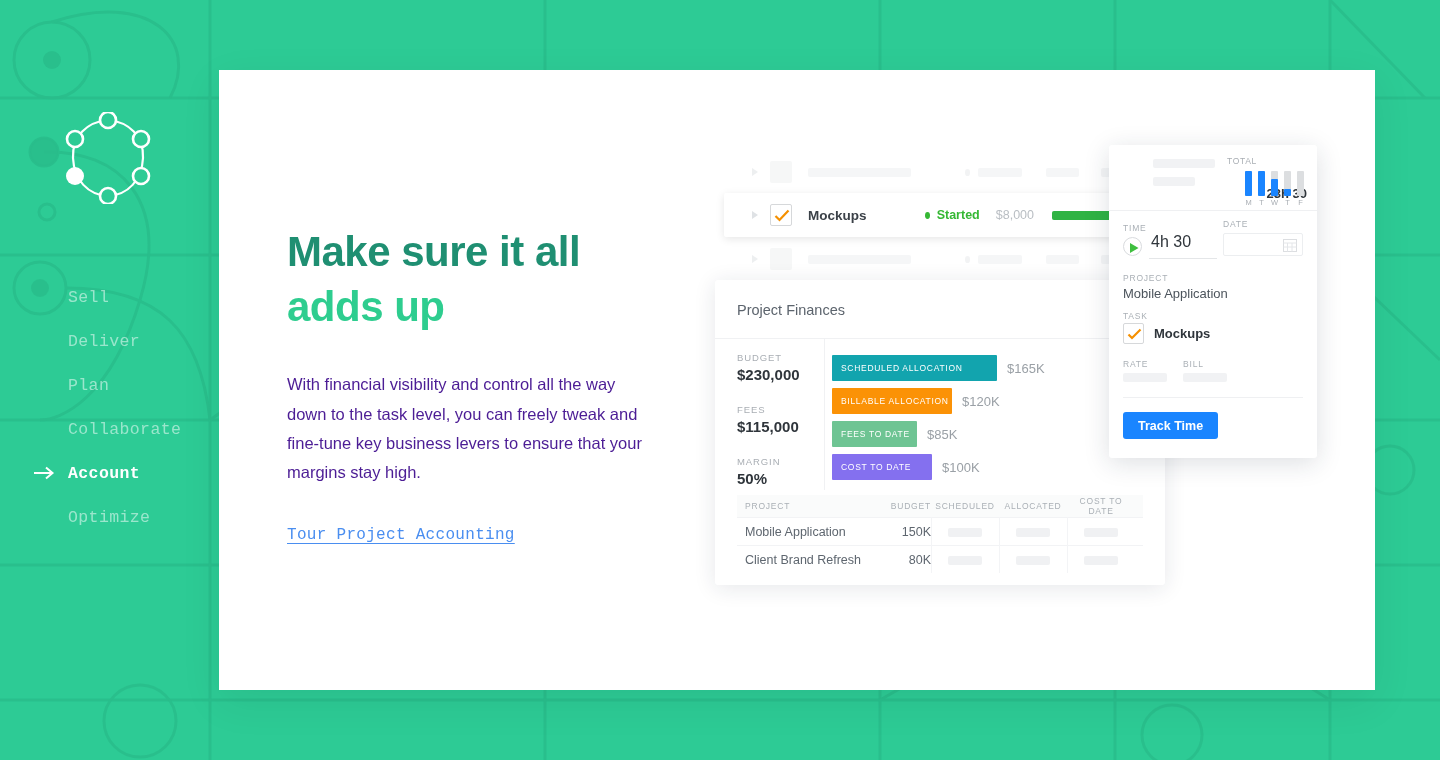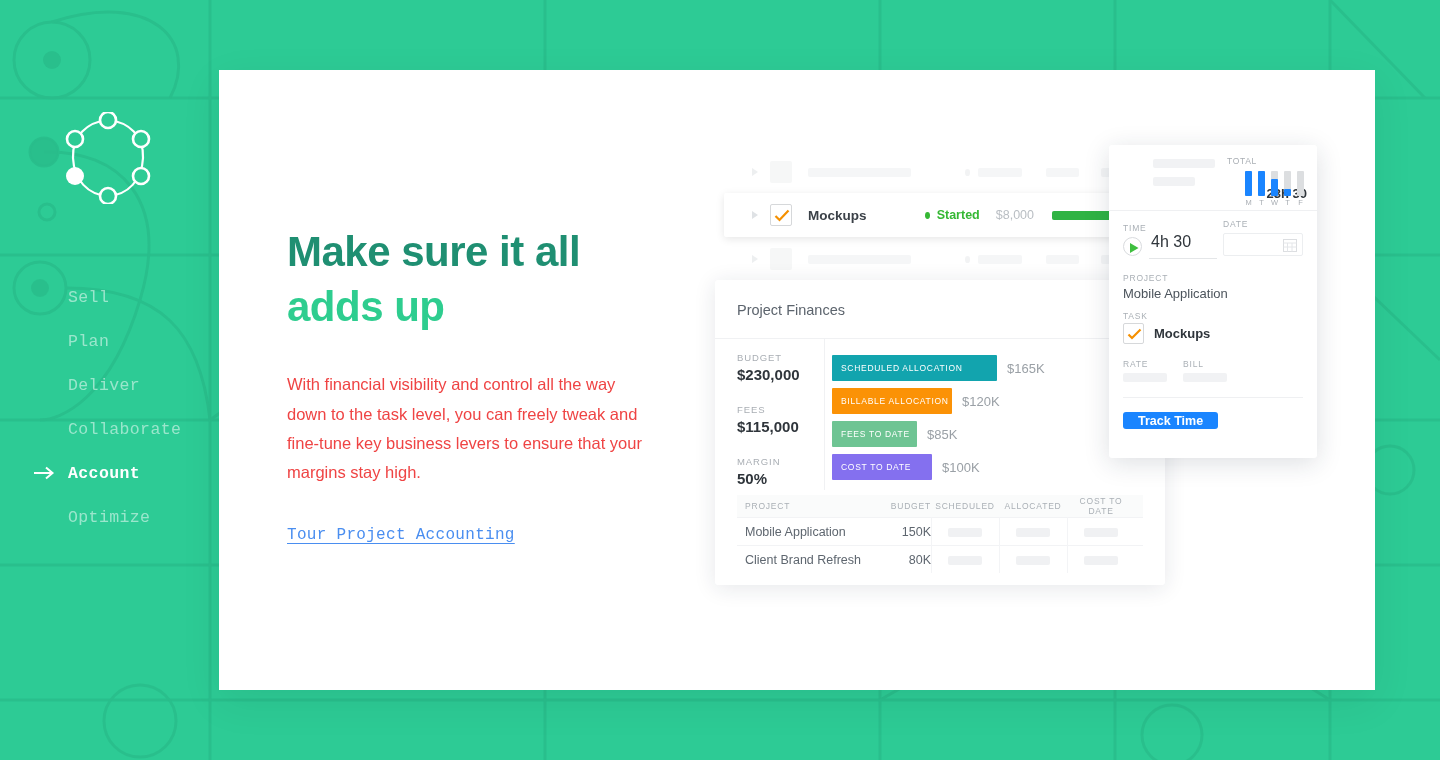--- a/index.html
+++ b/index.html
@@ -39,21 +39,21 @@
   }
 
   
   #copy { position:absolute; left:68px; top:155px; width:360px; }
   #headline {
     font-size:42px; font-weight:bold; line-height:1.3; letter-spacing:-.5px;
   }
   #headline .l1 { color:#1f8f72; display:block; }
   #headline .l2 { color:#2ecd8f; display:block; }
   #body-text {
-    margin-top:36px; font-size:16.5px; line-height:1.78; color:#ef4444;
+    margin-top:36px; font-size:16.5px; line-height:1.78; color:#4c1d95;
   }
   #cta {
     display:inline-block; margin-top:38px;
     font-family:"Liberation Mono","DejaVu Sans Mono",monospace;
     font-size:16px; color:#4a8ef0; text-decoration:underline;
     text-underline-offset:4px; cursor:pointer; letter-spacing:.3px;
   }
 
   
   #tasklist {
@@ -174,21 +174,21 @@
   #tt-task-check {
     position:absolute; left:14px; top:112px; width:21px;height:21px;
     border:1px solid #d6d8da; border-radius:2px; background:#fff; cursor:pointer;
   }
   #tt-task-check svg { position:absolute; left:3px; top:4px; }
   #tt-task-val { position:absolute; left:45px; top:115px; font-size:13px; font-weight:bold; color:#2f353b; }
   #tt-rate-lbl { position:absolute; left:14px; top:148px; }
   #tt-bill-lbl { position:absolute; left:74px; top:148px; }
   #tt-sep { position:absolute; left:14px; top:186px; width:180px; height:1px; background:#eff0f2; }
   #tt-btn {
-    position:absolute; left:14px; top:201px; height:17px; padding:0 15px;
+    position:absolute; left:14px; top:201px; height:27px; padding:0 15px;
     background:#1a85ff; color:#fff; border:none; border-radius:3px;
     font-family:"Liberation Sans",sans-serif; font-size:12.5px; font-weight:bold;
     cursor:pointer;
   }
 </style>
 </head>
 <body>
 
 <svg id="bg-pattern" viewBox="0 0 1440 760" preserveAspectRatio="none">
   <rect width="1440" height="760" fill="#2dcb95"></rect>
@@ -242,25 +242,25 @@
     <circle cx="13" cy="64" r="9" fill="#ffffff"></circle>
   </svg>
 
   <div id="nav">
     <div class="nav-item">
 
       <span>Sell</span>
     </div>
     <div class="nav-item">
 
+      <span>Deliver</span>
+    </div>
+    <div class="nav-item">
+
       <span>Plan</span>
-    </div>
-    <div class="nav-item">
-
-      <span>Deliver</span>
     </div>
     <div class="nav-item">
 
       <span>Collaborate</span>
     </div>
     <div class="nav-item active">
       <svg class="nav-arrow" viewBox="0 0 22 14">
         <path d="M0 7 H18 M12 1.5 L18.5 7 L12 12.5" stroke="#fff" stroke-width="2" fill="none"></path>
       </svg>
       <span>Account</span>

